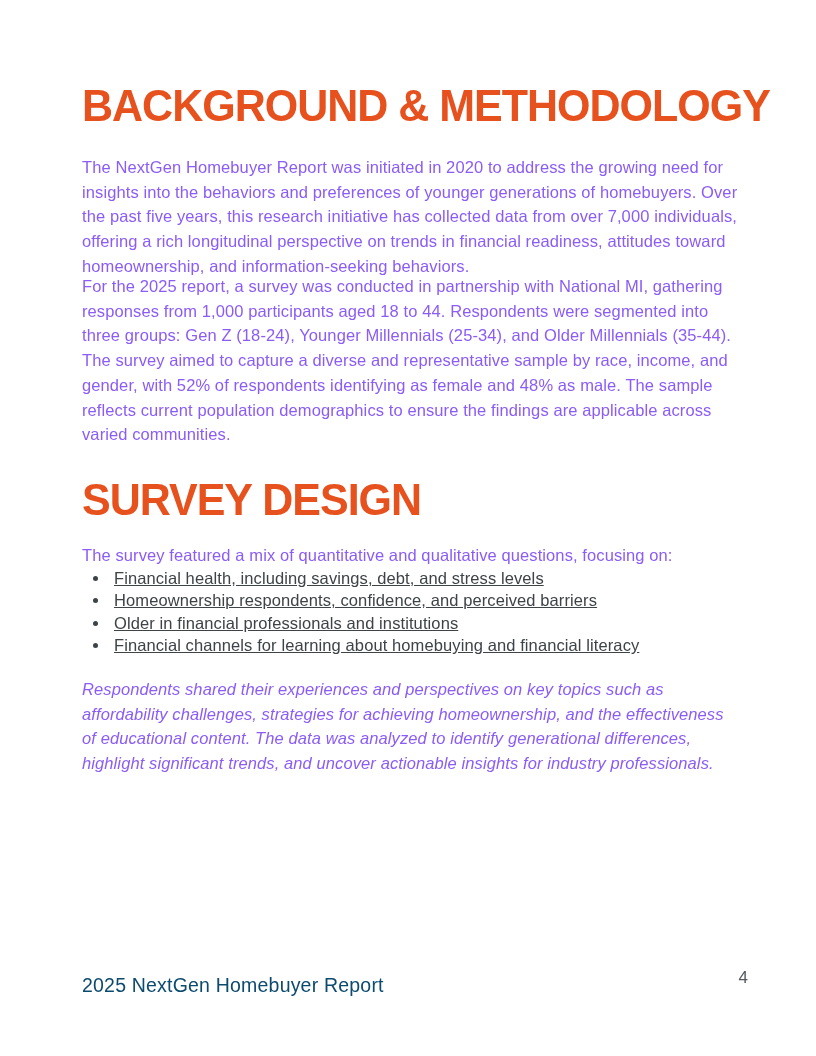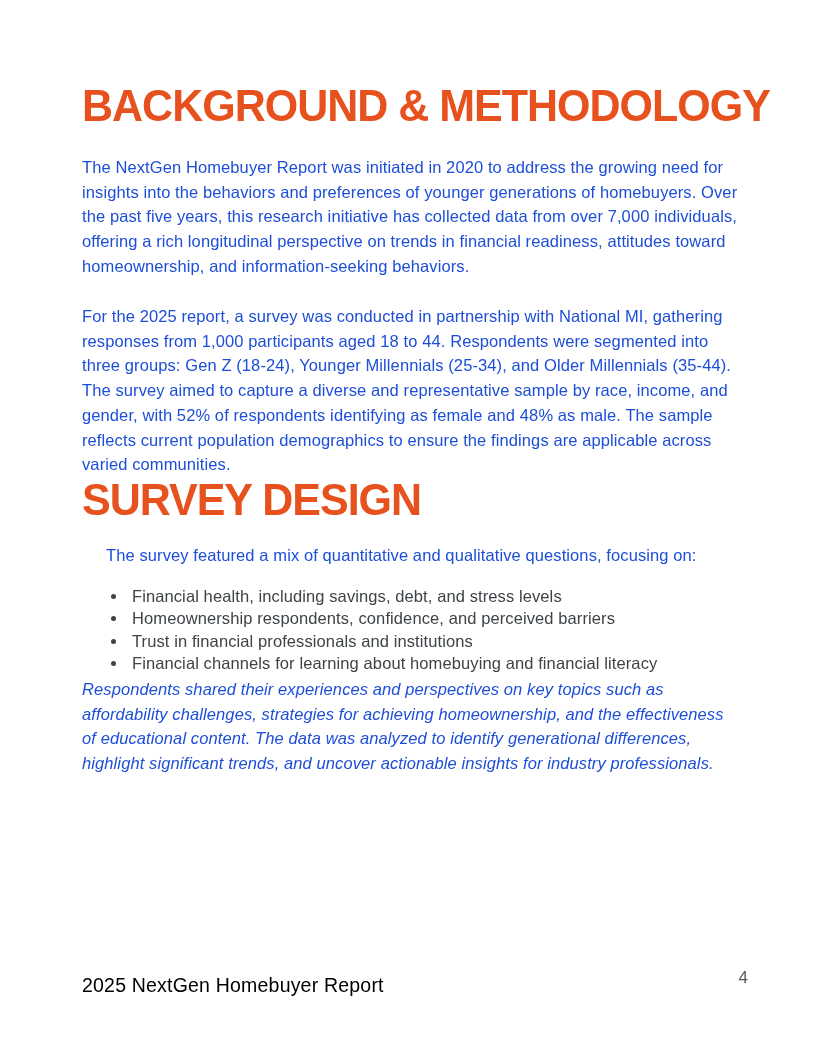--- a/index.html
+++ b/index.html
@@ -30,55 +30,56 @@
     transform-origin: left top;
     white-space: nowrap;
   }
   .h1-pos { top: 84px; }
   .h2-pos { top: 478px; }
   .body-para {
     position: absolute;
     left: 82px;
     width: 658px;
     margin: 0;
-    color: #1d4ed8;
+    color: #8b5cf6;
     font-size: 16.5px;
     line-height: 24.7px;
     letter-spacing: 0.1px;
   }
   .p1-pos { top: 155px; }
-  .p2-pos { top: 304px; }
-  .intro-pos { top: 543px; margin-left: 24px; }
+  .p2-pos { top: 274px; }
+  .intro-pos { top: 543px; }
   .p4-pos { top: 677px; font-style: italic; }
   .bullet-list {
     position: absolute;
     left: 88px;
     top: 567px;
     width: 645px;
-    margin: 18px;
+    margin: 0;
     padding: 0 0 0 22px;
     list-style: disc;
     color: #3E4347;
     font-size: 16.5px;
     line-height: 22.4px;
     letter-spacing: 0.1px;
+    text-decoration: underline;
   }
   .bullet-list li { padding-left: 4px; }
   .footer {
     position: absolute;
     left: 82px;
     right: 68px;
     top: 968px;
     display: flex;
     justify-content: space-between;
     align-items: flex-start;
   }
   .footer-title {
     margin-top: 6px;
-    color: #000000;
+    color: #0c4a6e;
     font-size: 19.5px;
     letter-spacing: 0.2px;
   }
   .footer-page-number {
     margin-top: 0;
     color: #55595C;
     font-size: 17px;
   }
 </style>
 </head>
@@ -92,21 +93,21 @@
 
   <p class="body-para p2-pos">For the 2025 report, a survey was conducted in partnership with National MI, gathering responses from 1,000 participants aged 18 to 44. Respondents were segmented into three groups: Gen Z (18-24), Younger Millennials (25-34), and Older Millennials (35-44). The survey aimed to capture a diverse and representative sample by race, income, and gender, with 52% of respondents identifying as female and 48% as male. The sample reflects current population demographics to ensure the findings are applicable across varied communities.</p>
 
   <h2 class="display-heading h2-pos">SURVEY DESIGN</h2>
 
   <p class="body-para intro-pos">The survey featured a mix of quantitative and qualitative questions, focusing on:</p>
 
   <ul class="bullet-list">
     <li>Financial health, including savings, debt, and stress levels</li>
     <li>Homeownership respondents, confidence, and perceived barriers</li>
-    <li>Trust in financial professionals and institutions</li>
+    <li>Older in financial professionals and institutions</li>
     <li>Financial channels for learning about homebuying and financial literacy</li>
   </ul>
 
   <p class="body-para p4-pos">Respondents shared their experiences and perspectives on key topics such as affordability challenges, strategies for achieving homeownership, and the effectiveness of educational content. The data was analyzed to identify generational differences, highlight significant trends, and uncover actionable insights for industry professionals.</p>
 
   <div class="footer">
     <div class="footer-title">2025 NextGen Homebuyer Report</div>
     <div class="footer-page-number">4</div>
   </div>
 

